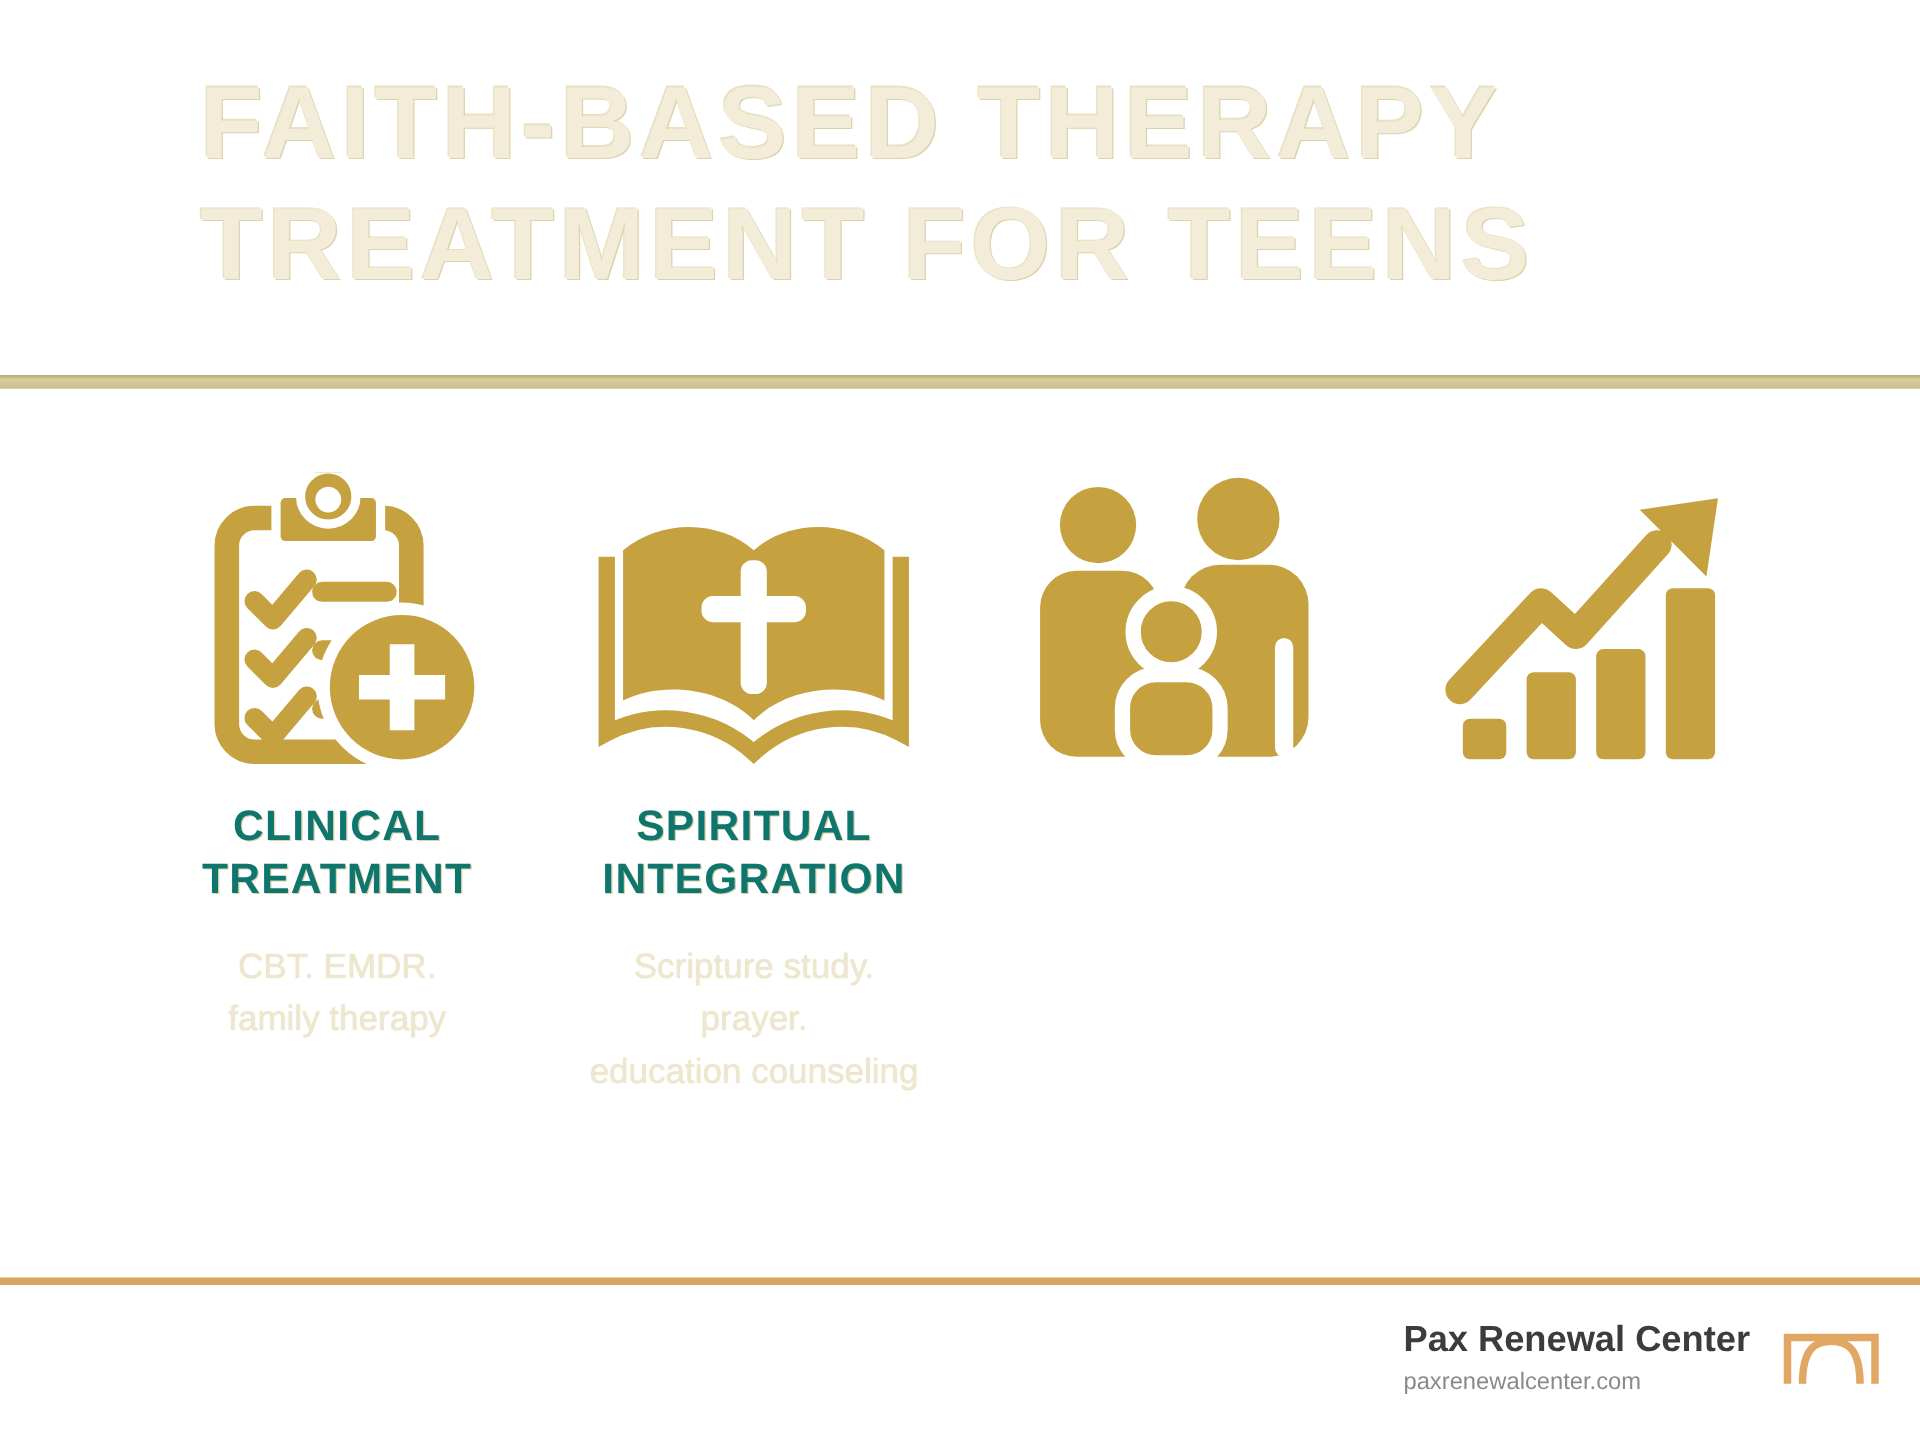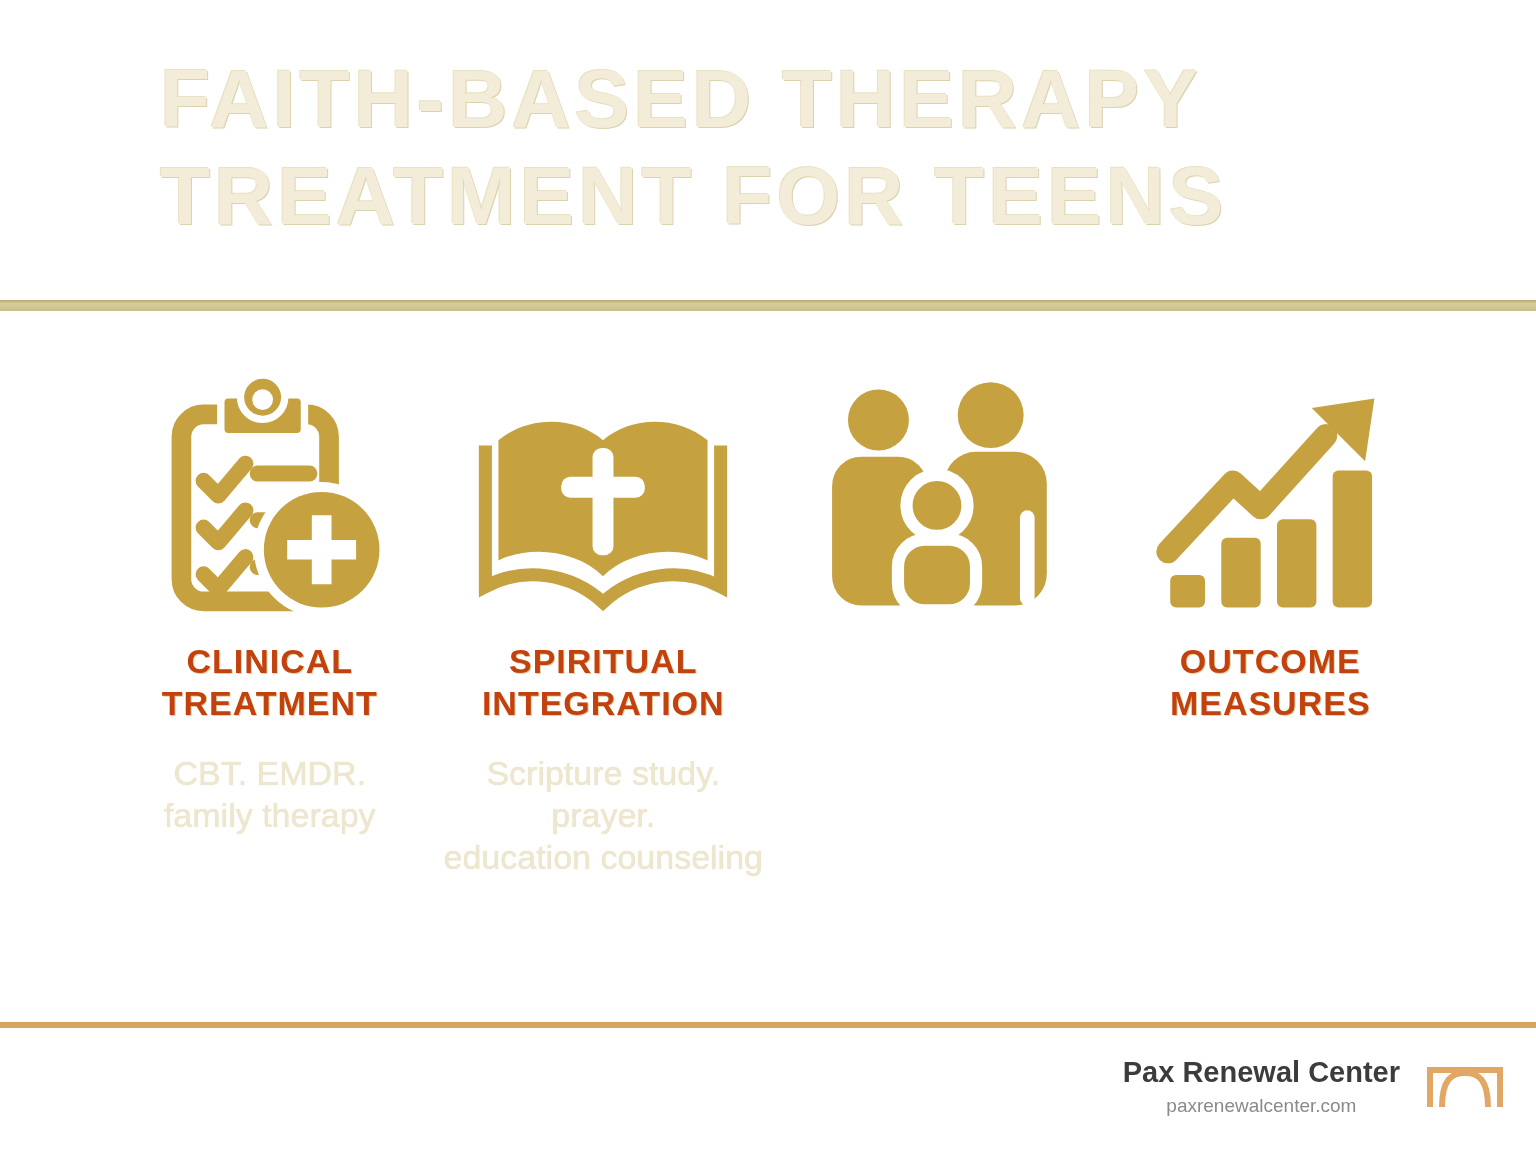--- a/index.html
+++ b/index.html
@@ -17,34 +17,34 @@
   .divider-top { position:absolute; left:0; top:300px; width:1536px; height:11px;
                  background:linear-gradient(#b2a975,#d8cf9d 35%,#c8be89); }
   .divider-bottom { position:absolute; left:0; top:1022px; width:1536px; height:6px;
                     background:#d9a55e; }
 
   
   .columns { position:absolute; left:103px; top:372px; width:1334px; display:flex; }
   .column { flex:1; text-align:center; padding:0 6px; }
   .icon-box { height:262px; display:flex; align-items:center; justify-content:center; }
   .col-heading { margin-top:6px; font-size:34px; font-weight:700; letter-spacing:1px;
-                 line-height:42px; color:#c2410c; white-space:pre-line;
+                 line-height:42px; color:#0f766e; white-space:pre-line;
                  text-shadow:1px 1px 0 #ddd3ae; }
-  .col-desc { margin-top:28px; font-size:34px; line-height:42px; color:#eee7cf;
+  .col-desc { margin-top:28px; font-size:28px; line-height:42px; color:#eee7cf;
               white-space:pre-line; text-shadow:0 0 1px #ded5b3; }
 
   svg.ic-clipboard { width:246px; height:250px; }
   svg.ic-book     { width:266px; height:230px; }
   svg.ic-family   { width:252px; height:244px; }
   svg.ic-chart    { width:236px; height:232px; }
 
   
   .footer { position:absolute; top:1056px; right:32px; display:flex;
             align-items:center; gap:26px; }
-  .footer-text { text-align:center; }
+  .footer-text { }
   .footer-brand { font-size:29px; font-weight:700; color:#3c3c3c; }
   .footer-site  { font-size:19px; color:#8a8a8a; margin-top:6px; }
   .logo svg { width:78px; height:42px; display:block; }
 </style>
 </head>
 <body>
 
 <div class="stage">
 
   <div class="title">
@@ -114,22 +114,20 @@
       <div class="icon-box">
         <svg class="ic-chart" viewBox="0 0 100 100">
           <rect x="7" y="81" width="15" height="14" rx="2.5" fill="#c5a140"></rect>
           <rect x="29" y="65" width="17" height="30" rx="2.5" fill="#c5a140"></rect>
           <rect x="53" y="57" width="17" height="38" rx="2.5" fill="#c5a140"></rect>
           <rect x="77" y="36" width="17" height="59" rx="2.5" fill="#c5a140"></rect>
           <path d="M6,71 L34,41 L46,52 L74,21" fill="none" stroke="#c5a140" stroke-width="10" stroke-linecap="round" stroke-linejoin="round"></path>
           <polygon points="95,5 68,9 91,32" fill="#c5a140"></polygon>
         </svg>
       </div>
-      <div class="col-heading">OUTCOME
-MEASURES</div>
     </div>
 
   </div>
 
   <div class="divider-bottom"></div>
 
   <div class="footer">
     <div class="footer-text">
       <div class="footer-brand">Pax Renewal Center</div>
       <div class="footer-site">paxrenewalcenter.com</div>

